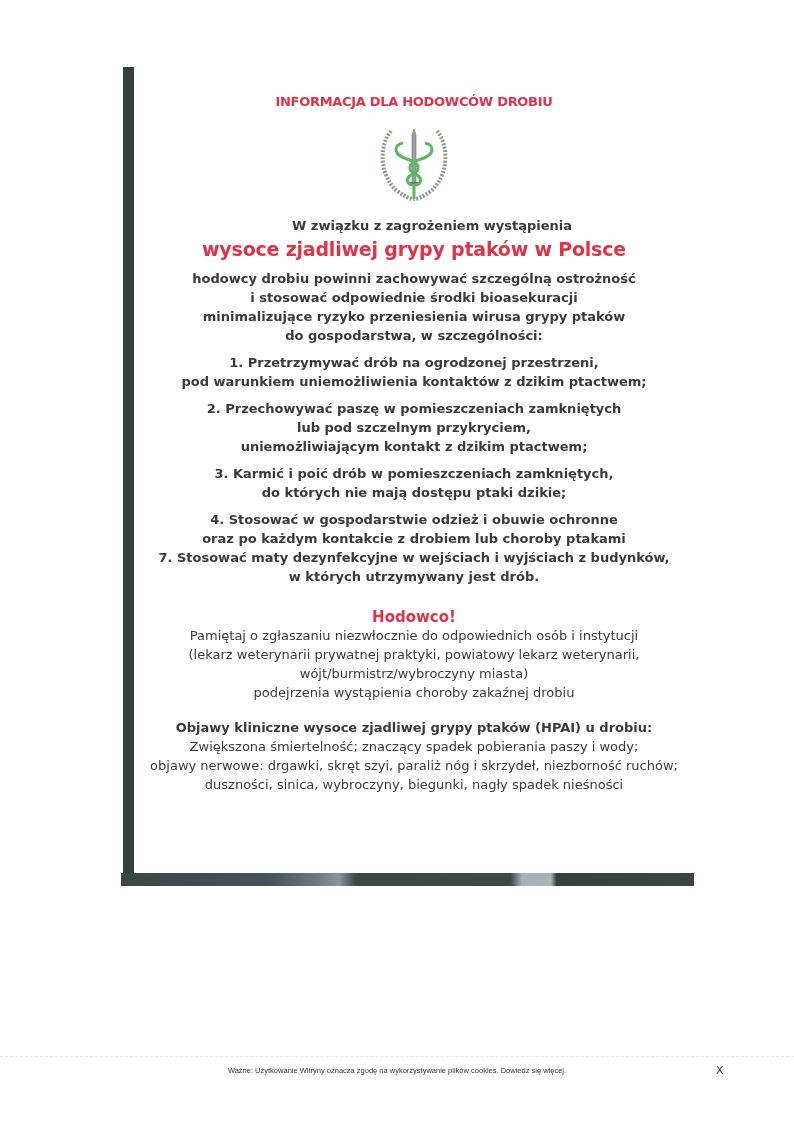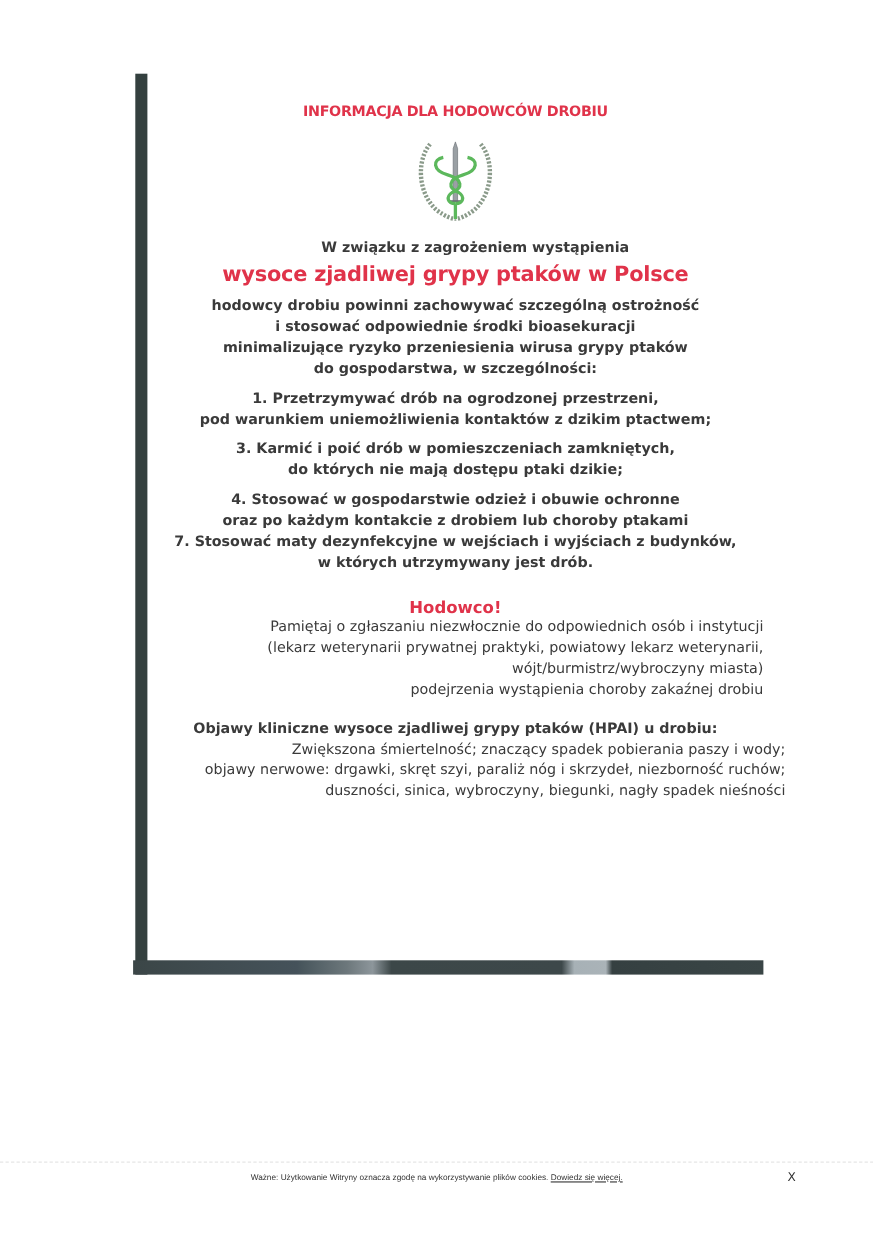--- a/index.html
+++ b/index.html
@@ -11,26 +11,26 @@
   .content { position:absolute; left:134px; top:67px; width:560px; text-align:center; }
   .title { color:#e0334a; font-weight:bold; font-size:13px; margin-top:27px; letter-spacing:-0.3px; }
   .logo { margin:14px auto 0; width:74px; height:80px; }
   .bold { font-weight:bold; color:#3a3a3a; font-size:13px; line-height:19px; }
   .intro { margin-top:13px;padding-left:36px; }
   .red-big { color:#e0334a; font-weight:bold; font-size:19px; line-height:24px; margin-top:2px; letter-spacing:-0.2px; }
   .para { margin-top:8px; }
   .item { margin-top:8px; }
   .item.tight { margin-top:0; }
   .hodowco { color:#e0334a; font-weight:bold; font-size:15px; margin-top:22px; line-height:18px; }
-  .normal { font-size:13px; line-height:19px; color:#3a3a3a;text-align:right; }
+  .normal { font-size:13px; line-height:19px; color:#3a3a3a; }
   .symptoms { margin-top:16px; }
   .cookie { position:absolute; left:0; top:1056px; width:794px; height:28px; border-top:1px dashed #e6e6e6;
             font-family:"Liberation Sans", sans-serif; font-size:7.5px; color:#333; }
   .cookie-text { position:absolute; left:0; width:794px; top:9px; text-align:center; }
-  .cookie-link { text-decoration:underline; color:#333; cursor:pointer;margin-top:20px; }
+  .cookie-link { color:#333; cursor:pointer;margin-top:20px; }
   .cookie-close { position:absolute; left:716px; top:7px; font-size:11px; color:#333; cursor:pointer; font-family:"DejaVu Sans", sans-serif; }
 </style>
 </head>
 <body>
 
 <div class="left-bar"></div>
 <div class="bottom-bar"></div>
 
 <div class="content">
   <div class="title">INFORMACJA DLA HODOWCÓW DROBIU</div>
@@ -59,20 +59,25 @@
     <div>i stosować odpowiednie środki bioasekuracji</div>
     <div>minimalizujące ryzyko przeniesienia wirusa grypy ptaków</div>
     <div>do gospodarstwa, w szczególności:</div>
   </div>
 
   <div class="bold item">
     <div>1. Przetrzymywać drób na ogrodzonej przestrzeni,</div>
     <div>pod warunkiem uniemożliwienia kontaktów z dzikim ptactwem;</div>
   </div>
   <div class="bold item">
+    <div>2. Przechowywać paszę w pomieszczeniach zamkniętych</div>
+    <div>lub pod szczelnym przykryciem,</div>
+    <div>uniemożliwiającym kontakt z dzikim ptactwem;</div>
+  </div>
+  <div class="bold item">
     <div>3. Karmić i poić drób w pomieszczeniach zamkniętych,</div>
     <div>do których nie mają dostępu ptaki dzikie;</div>
   </div>
   <div class="bold item">
     <div>4. Stosować w gospodarstwie odzież i obuwie ochronne</div>
     <div>oraz po każdym kontakcie z drobiem lub choroby ptakami</div>
   </div>
   <div class="bold item tight">
     <div style="white-space:nowrap;margin-left:-20px;margin-right:-20px;">7. Stosować maty dezynfekcyjne w wejściach i wyjściach z budynków,</div>
     <div>w których utrzymywany jest drób.</div>

